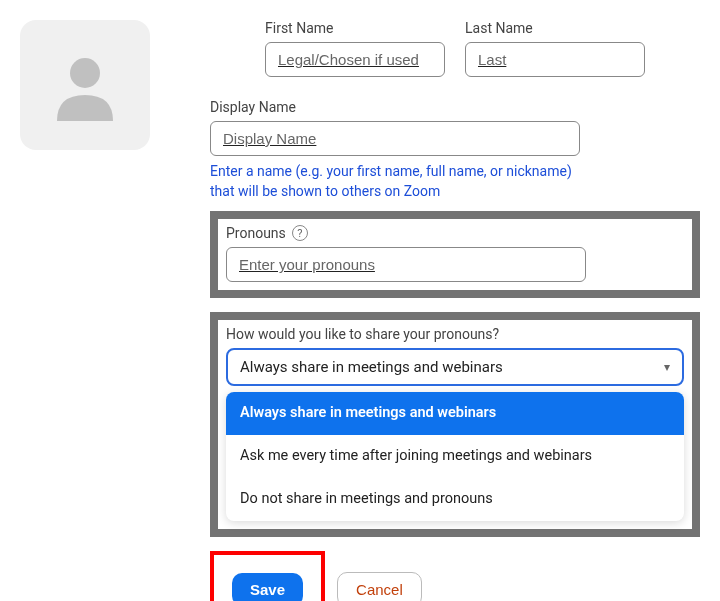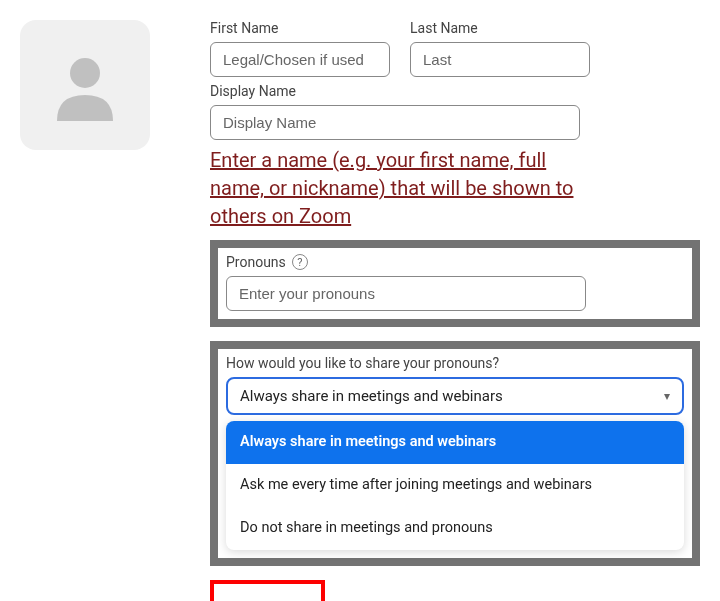--- a/index.html
+++ b/index.html
@@ -20,49 +20,49 @@
     width: 130px;
     height: 130px;
     border-radius: 16px;
     background: #f0f0f0;
     display: flex;
     align-items: center;
     justify-content: center;
   }
   .avatar svg { width: 80px; height: 80px; }
   .main { flex: 1; }
-  .row { display: flex; gap: 20px; margin-bottom: 6px; }
+  .row { display: flex; gap: 20px; margin-bottom: 22px; justify-content: center; }
   .field { display: flex; flex-direction: column; }
   .label {
     font-size: 14px;
     color: #444;
     margin-bottom: 6px;
     display: flex;
     align-items: center;
     gap: 6px;
   }
   .input {
     border: 1px solid #888;
     border-radius: 6px;
     padding: 8px 12px;
     font-size: 15px;
     color: #222;
     background: #fff;
     outline: none;
     width: 100%;
+    text-decoration: underline;
   }
   .input::placeholder { color: #666; }
   .fname, .lname { width: 180px; }
   .helper {
-    font-size: 20px;
-    color: #7f1d1d;
+    font-size: 14px;
+    color: #1d4ed8;
     margin-top: 6px;
     line-height: 1.4;
     max-width: 370px;
-    text-decoration: underline;
   }
   .highlight {
     border: 8px solid #737373;
     padding: 6px 8px 8px 8px;
     margin-bottom: 14px;
   }
   .highlight-tight {
     border: 4px solid #fd0000;
     padding: 18px;
     display: inline-block;

